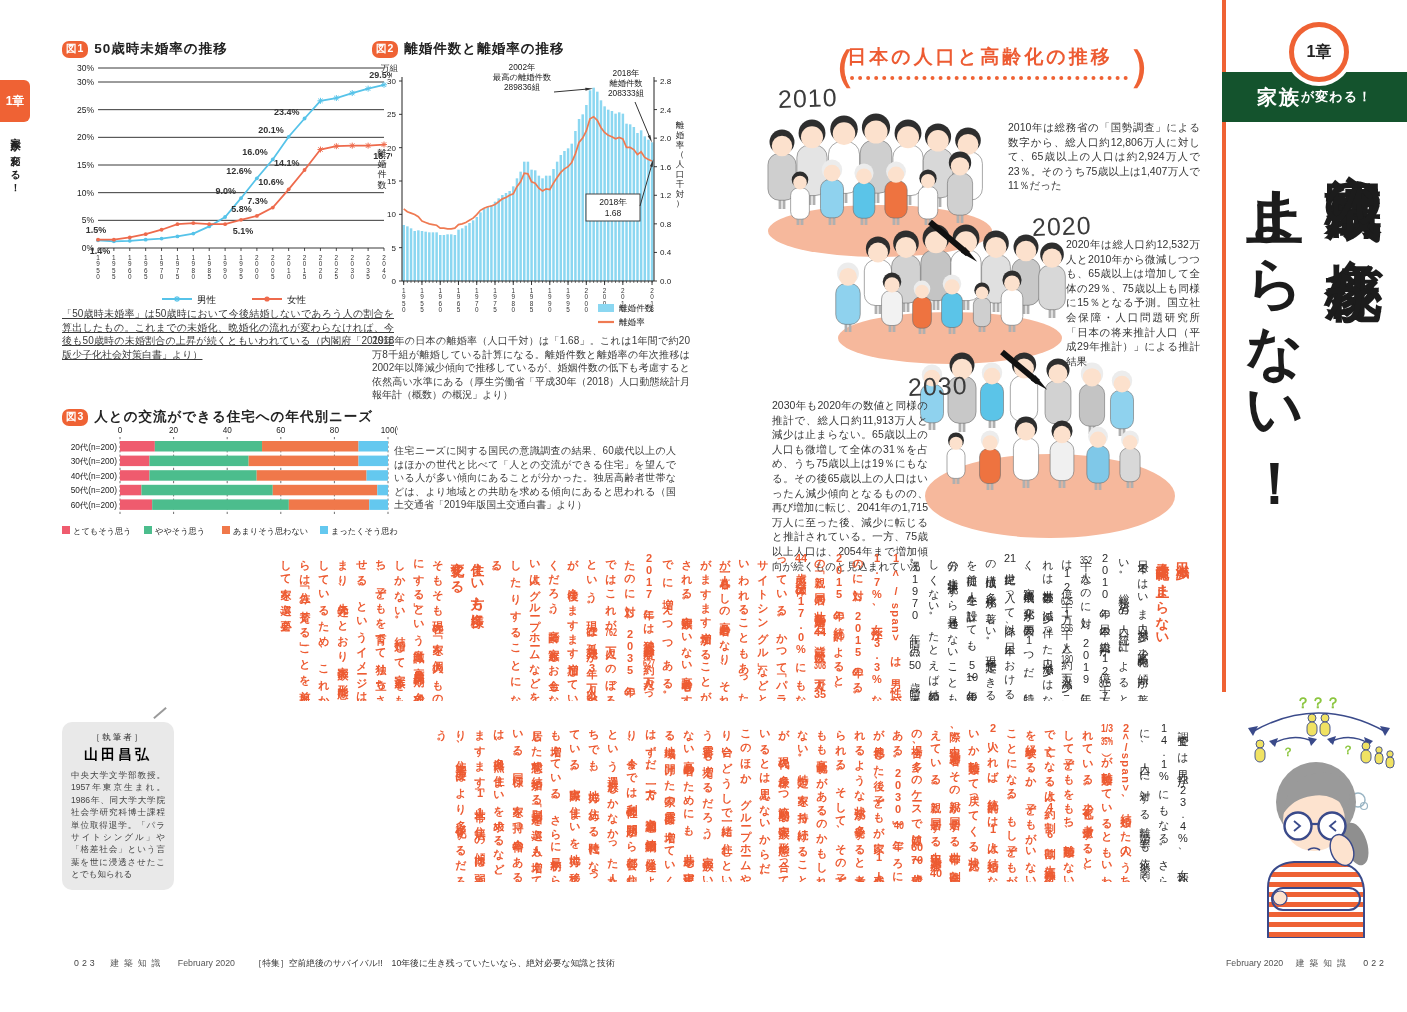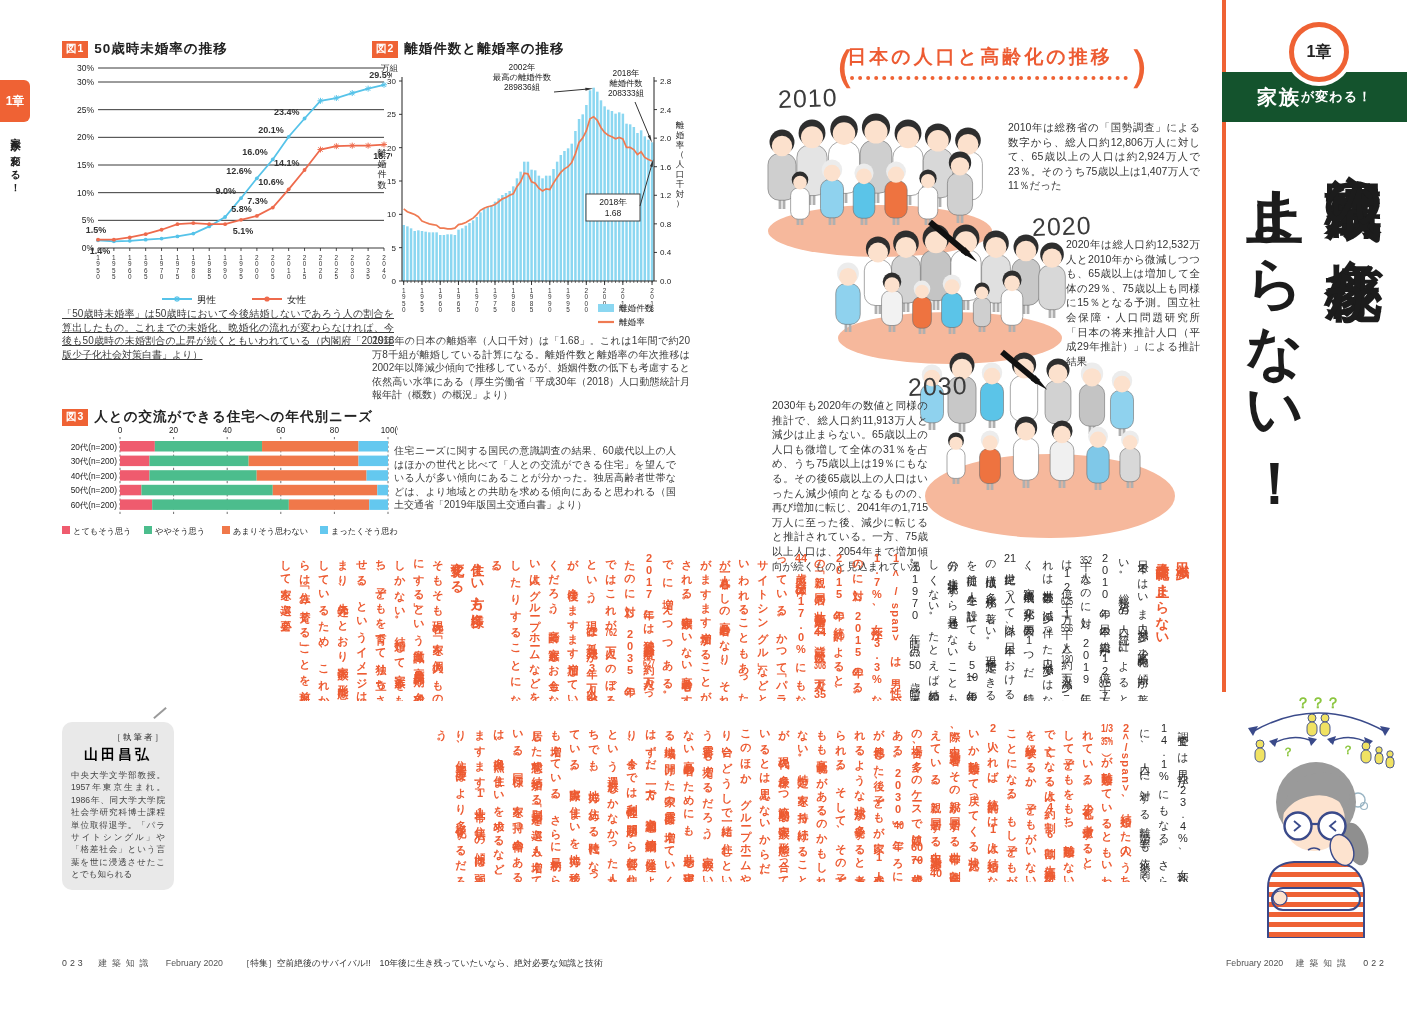--- a/index.html
+++ b/index.html
@@ -1,41 +1,41 @@
 <!DOCTYPE html>
 <html><head>
 <meta charset="utf-8">
 <style>
   html,body{margin:0;padding:0;background:#888;}
   #page{position:relative;width:1407px;height:1012px;background:#ffffff;overflow:hidden;
         font-family:"Liberation Sans","DejaVu Sans",sans-serif;color:#2b2b2b;}
   
   .figtitle{position:absolute;font-size:13.5px;font-weight:bold;color:#222;letter-spacing:1px;white-space:nowrap;}
   .figtag{display:inline-block;background:#ef6234;color:#fff;font-size:10.5px;font-weight:bold;
-          border-radius:0;padding:1px 4px 2px;margin-right:6px;vertical-align:1px;}
+          border-radius:7px;padding:1px 4px 2px;margin-right:6px;vertical-align:1px;}
   .figcaption{position:absolute;font-size:10px;line-height:13.6px;color:#3a3a3a;text-align:justify;}
   
   .pop-title{position:absolute;left:830px;top:44px;width:300px;text-align:center;
              font-size:19px;font-weight:bold;color:#ed5b32;letter-spacing:3px;white-space:nowrap;}
   .pop-paren{position:absolute;font-size:44px;font-weight:bold;color:#ef6234;top:36px;}
   .pop-dots{position:absolute;left:842px;top:76px;width:286px;border-bottom:4px dotted #ef6234;}
   .pop-year{position:absolute;font-size:25px;color:#3b3b3b;letter-spacing:1px;transform:rotate(-2deg);}
   .pop-text{position:absolute;font-size:10.5px;line-height:14.6px;color:#333;text-align:justify;}
   
   .vband{position:absolute;writing-mode:vertical-rl;text-orientation:mixed;
          font-size:11px;line-height:19px;letter-spacing:1.5px;color:#2b2b2b;overflow:hidden;text-align:justify;}
   .tcy{text-combine-upright:all;}
   .upr{text-orientation:upright;letter-spacing:0;}
   .bh{font-size:13.5px;font-weight:bold;color:#ed5b32;letter-spacing:1px;}
   .figref{color:#ed5b32;font-weight:bold;}
   
   .author-box{position:absolute;left:62px;top:722px;width:112px;background:#e9e9e9;border-radius:10px;
               padding:10px 9px 9px;box-sizing:border-box;}
   .author-tail{position:absolute;right:6px;top:-10px;width:16px;height:2px;background:#9a9a9a;transform:rotate(-40deg);}
-  .author-label{text-align:right;font-size:8.5px;color:#333;letter-spacing:2px;}
+  .author-label{text-align:center;font-size:8.5px;color:#333;letter-spacing:2px;}
   .author-name{text-align:center;font-size:14px;font-weight:bold;color:#000000;letter-spacing:3px;margin:2px 0 5px;}
   .author-bio{font-size:8.6px;line-height:12.4px;color:#444;text-align:justify;}
   
   .side-line{position:absolute;left:1222px;top:0;width:4px;height:692px;background:#ef6234;}
   .side-banner{position:absolute;left:1222px;top:72px;width:185px;height:50px;background:#14532d;
                display:flex;align-items:center;justify-content:center;color:#fff;white-space:nowrap;}
   .side-banner .strong{font-size:20px;font-weight:bold;letter-spacing:2px;}
   .side-banner .rest{font-size:13px;font-weight:bold;letter-spacing:1px;}
   .side-circle{position:absolute;left:1289px;top:22px;width:50px;height:50px;border-radius:50%;
                background:#fff;border:5px solid #ef6234;box-shadow:0 0 0 4px #fff;
@@ -785,21 +785,21 @@
             <rect width="10" height="5" fill="#ee6234"></rect>
         </pattern>
       </defs>
       <path d="M30,246 L30,196 Q30,172 56,170 L96,170 Q124,172 126,198 L126,246 Z" fill="url(#stripes)" stroke="#3a4a8a" stroke-width="2"></path>
       <rect x="34" y="196" width="88" height="22" rx="11" fill="url(#stripes)" stroke="#3a4a8a" stroke-width="2"></rect>
       <ellipse cx="104" cy="158" rx="11" ry="16" fill="#fde3cf" stroke="#3a4a8a" stroke-width="1.4" transform="rotate(-22 104 158)"></ellipse>
       <circle cx="42" cy="206" r="7" fill="#fde3cf" stroke="#3a4a8a" stroke-width="1.2"></circle>
     </g>
   </svg>
 
-  <div class="footer" style="left:62px;">
+  <div class="footer" style="left:74px;">
     <span class="pgno">023</span>
     <span class="mag">建築知識</span>
     <span>February 2020</span>
     <span class="feature">［特集］空前絶後のサバイバル!!　10年後に生き残っていたいなら、絶対必要な知識と技術</span>
   </div>
   <div class="footer" style="right:20px;">
     <span>February 2020</span>
     <span class="mag">建築知識</span>
     <span class="pgno">022</span>
   </div>

